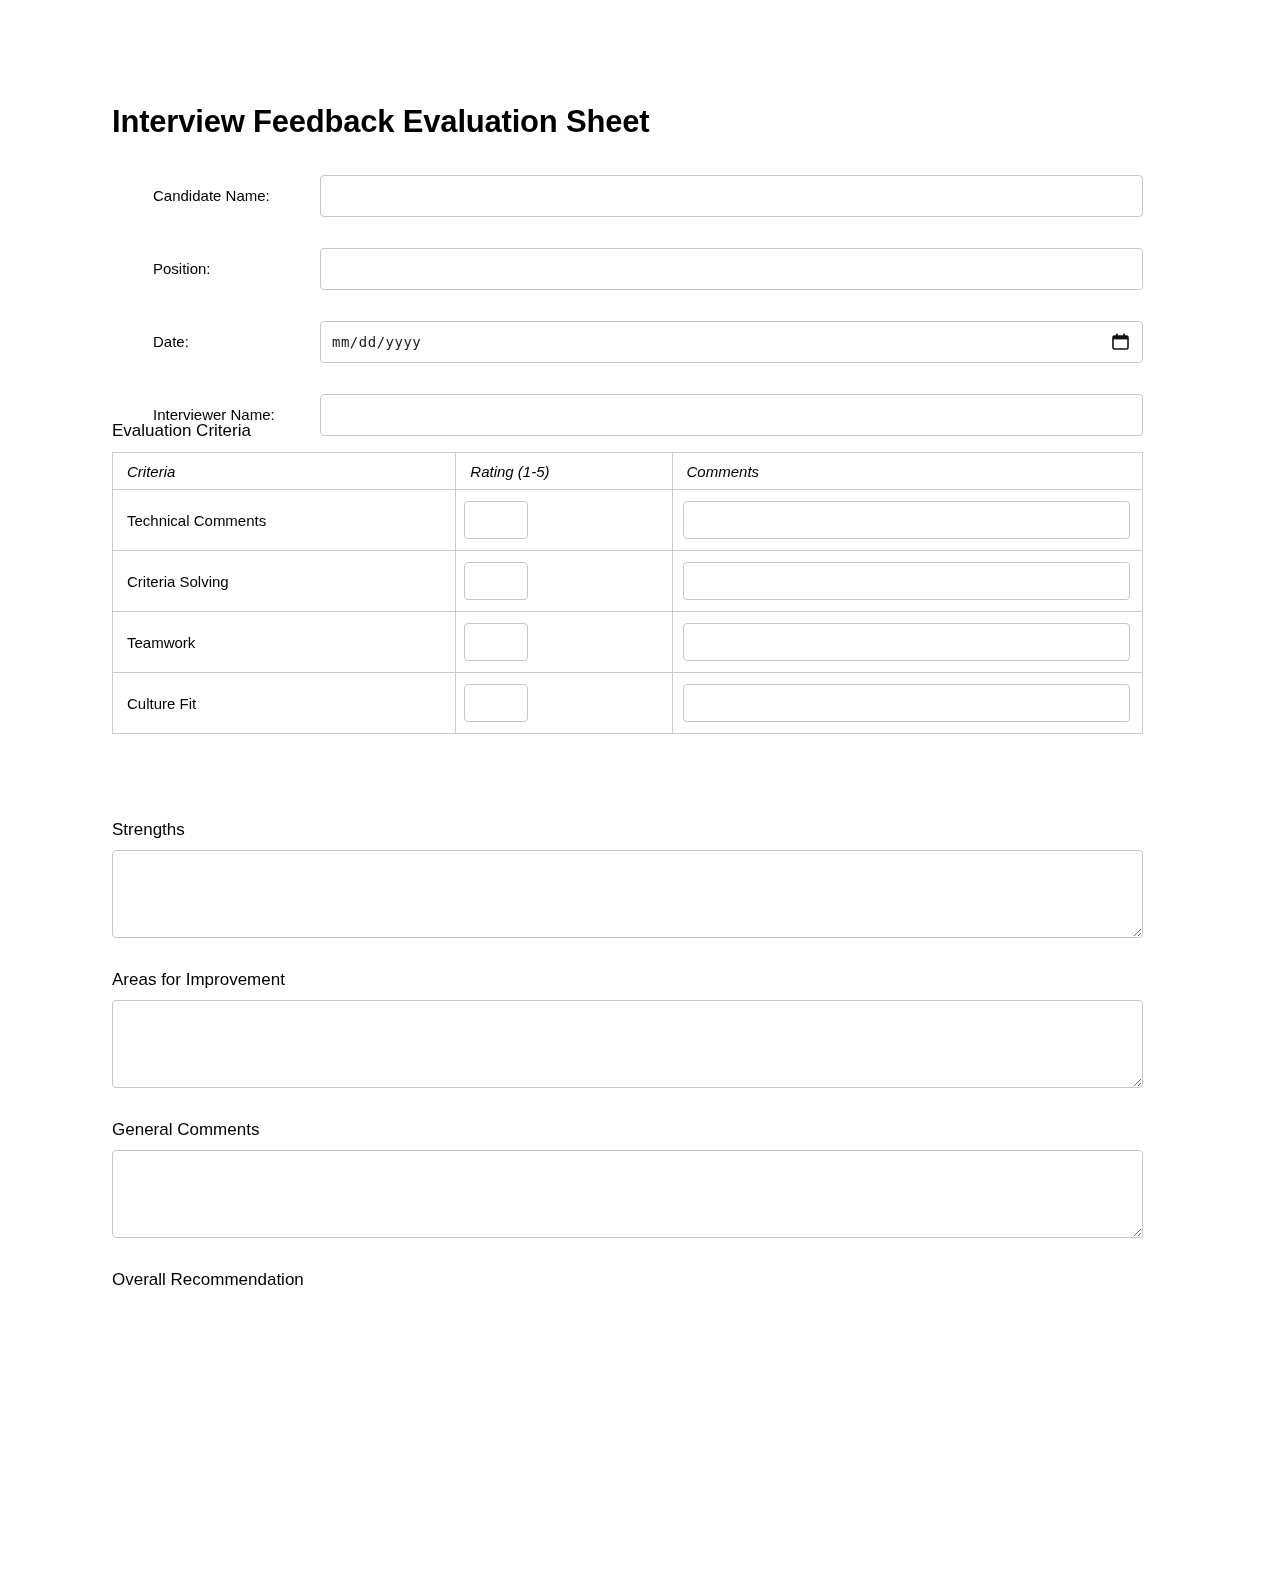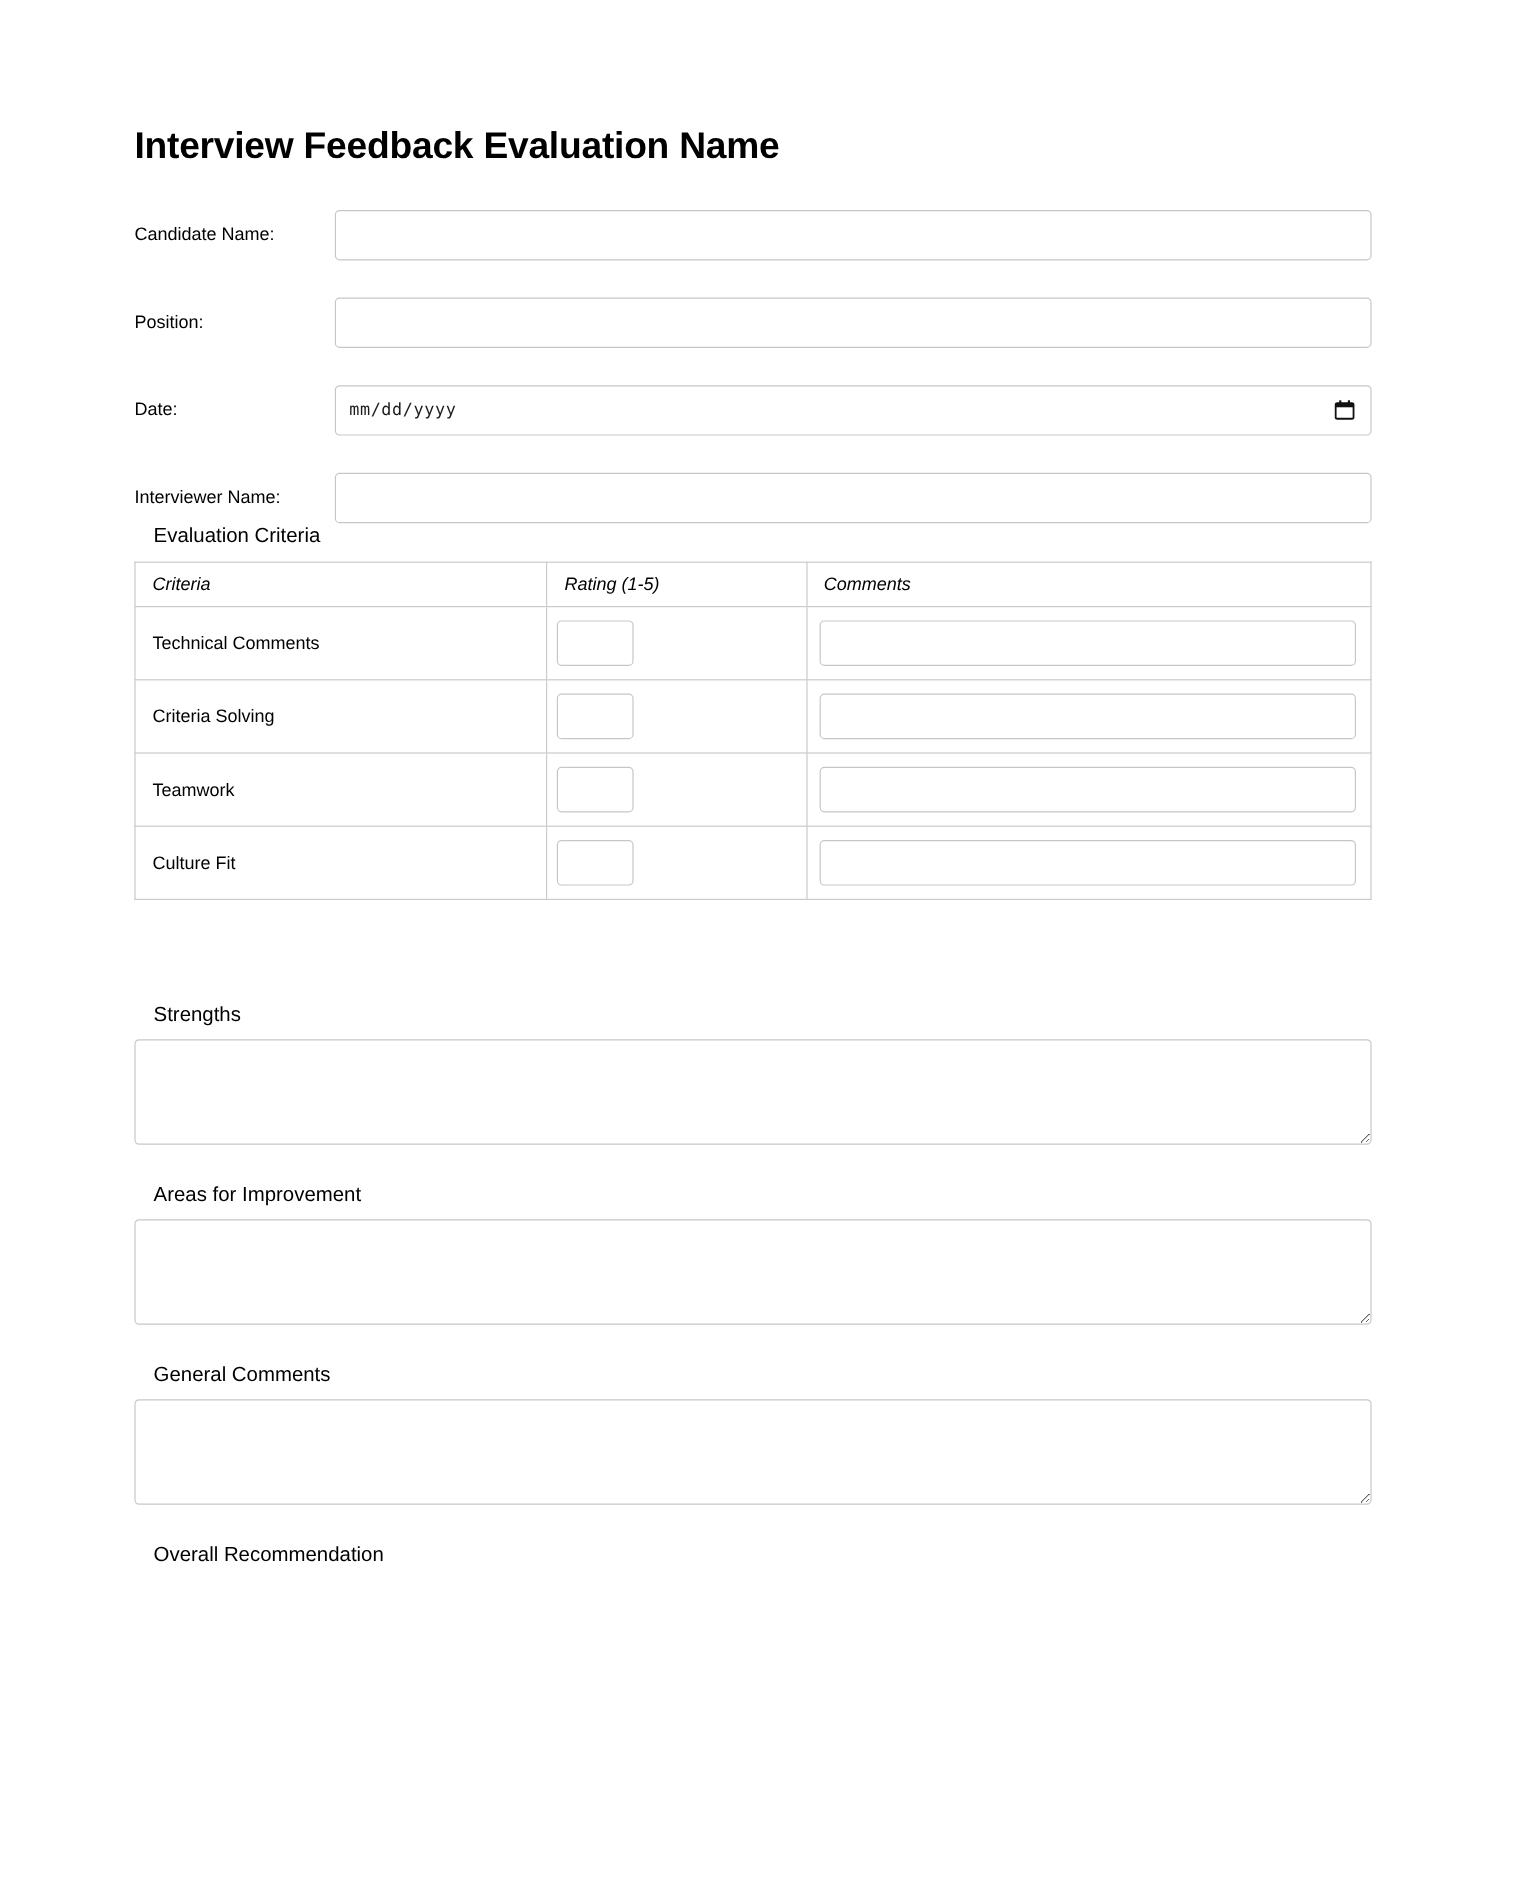--- a/index.html
+++ b/index.html
@@ -47,20 +47,21 @@
     position: absolute;
     top: 168px;
     left: 0;
     width: 1031px;
   }
   .field-row {
     display: flex;
     align-items: center;
     height: 56px;
     margin-bottom: 17px;
+    margin-left: 41px;
   }
   .field-label {
     width: 167px;
     flex: 0 0 167px;
     font-size: 15px;
     line-height: 18px;
     color: #000;
   }
   .field-input {
     flex: 1 1 auto;
@@ -103,21 +104,21 @@
     height: 17px;
     pointer-events: none;
   }
 
   
   .section-heading {
     font-size: 17px;
     line-height: 20px;
     font-weight: normal;
     color: #000;
-    margin: 16px;
+    margin: 0;
     padding: 0;
   }
 
   
   .eval-block { position: absolute; top: 421px; left: 0; width: 1031px; }
   .eval-block .section-heading { margin-bottom: 11px; }
   table.eval-table {
     width: 1031px;
     border-collapse: collapse;
     table-layout: fixed;
@@ -201,21 +202,21 @@
   #block-improvement { top: 970px; }
   #block-general     { top: 1120px; }
   #block-recommendation { top: 1270px; }
 </style>
 </head>
 <body>
 
 <div class="page">
   <div class="content">
 
-    <h1 class="page-title">Interview Feedback Evaluation Name</h1>
+    <h1 class="page-title">Interview Feedback Evaluation Sheet</h1>
 
     <div class="field-rows">
 
       <div class="field-row">
         <label class="field-label">Candidate Name:</label>
         <input class="field-input" type="text" placeholder="" style="">
       </div>
 
       <div class="field-row">
         <label class="field-label">Position:</label>

